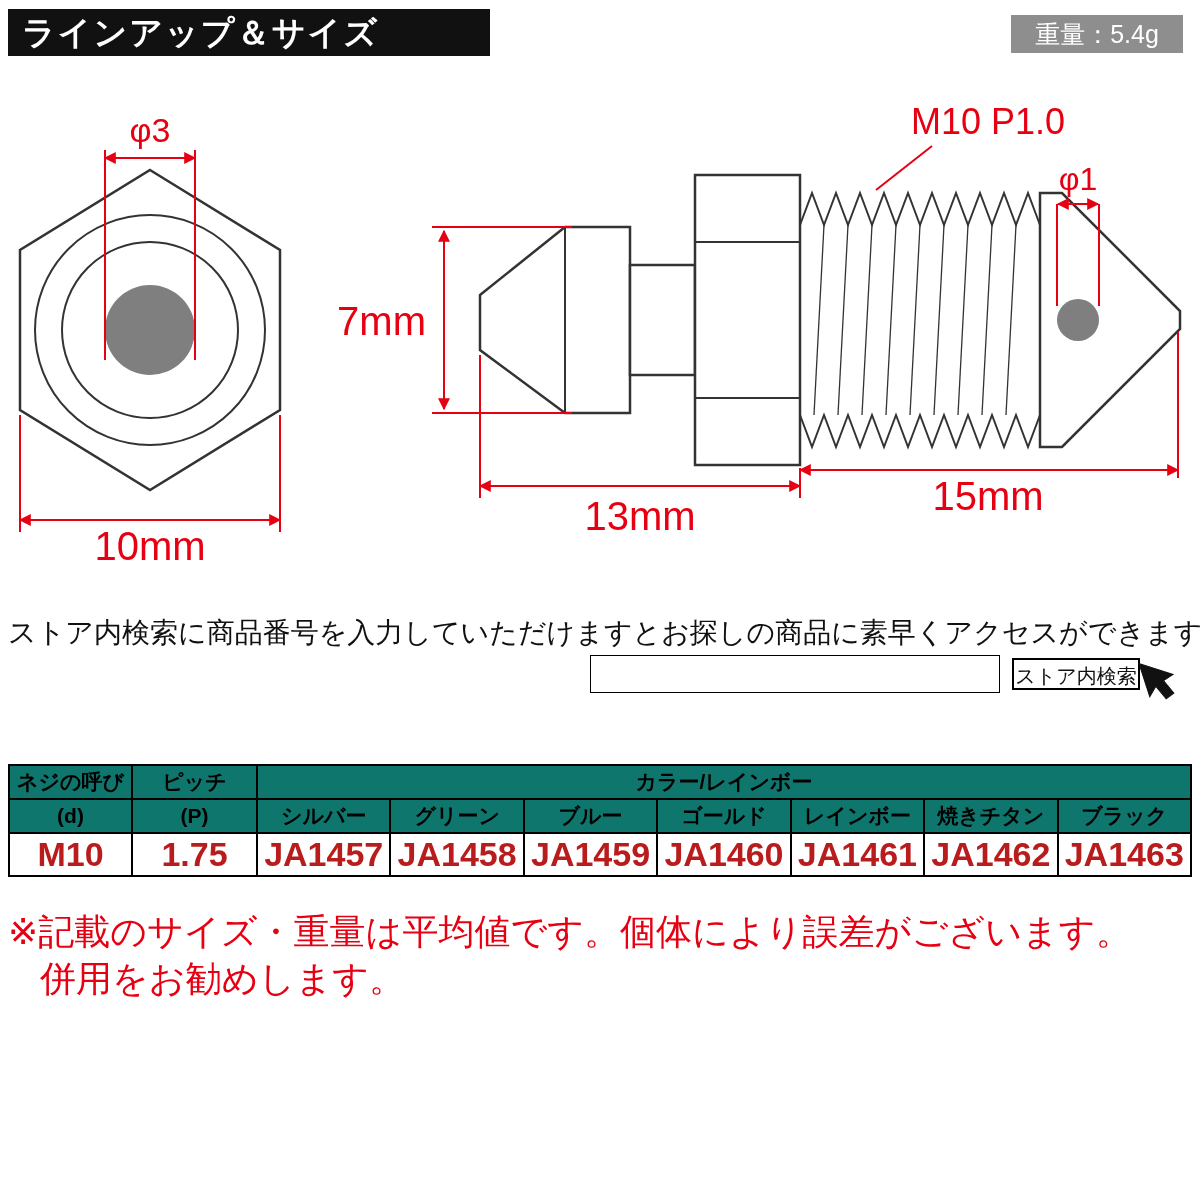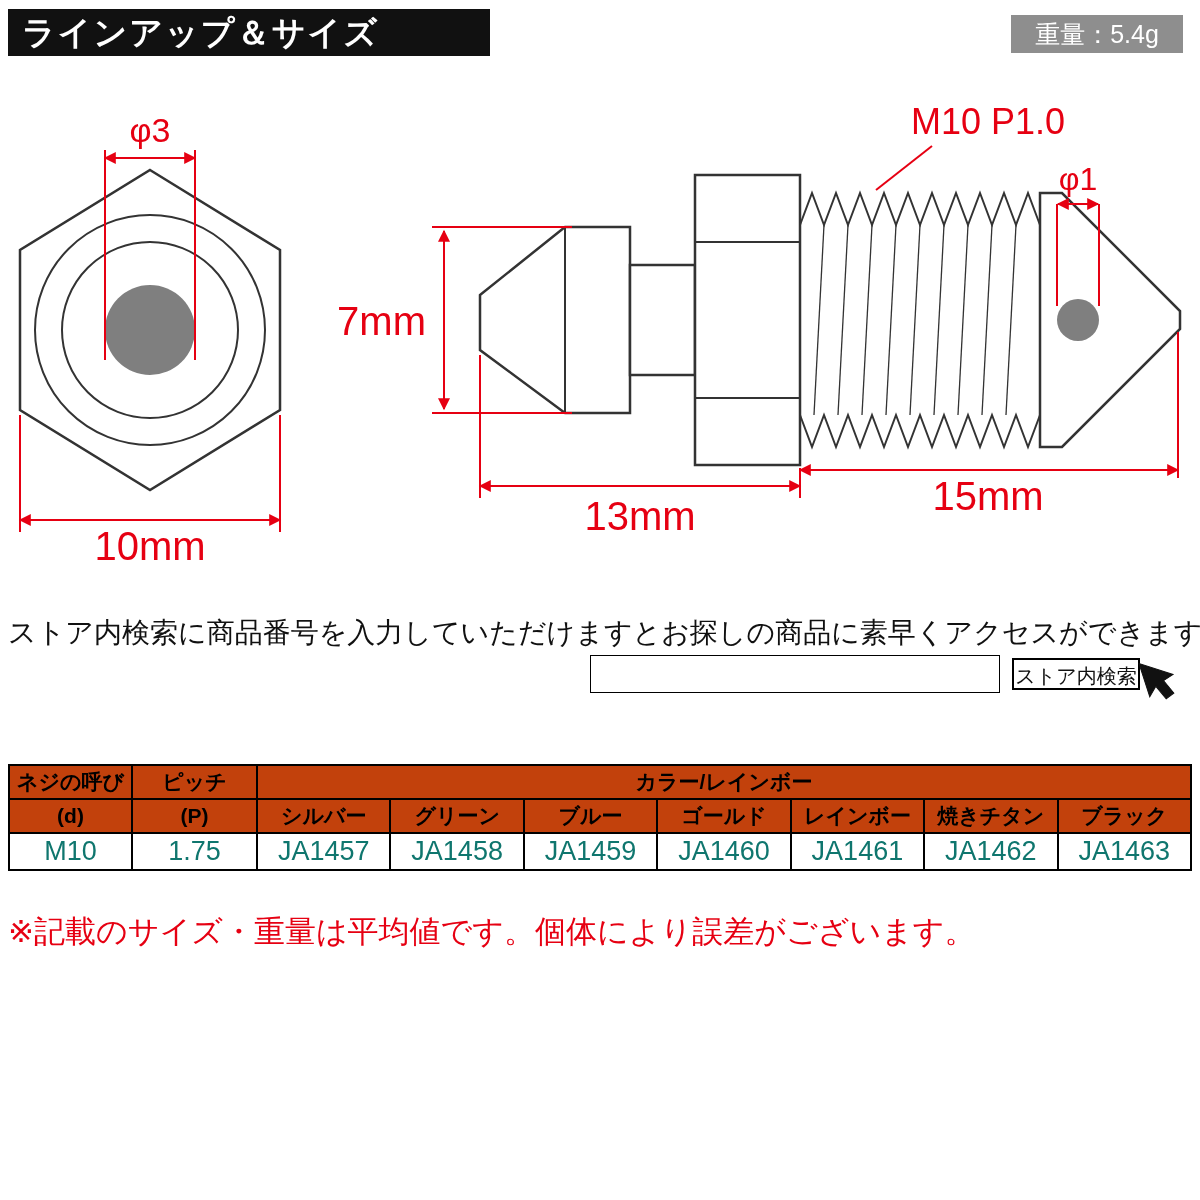--- a/index.html
+++ b/index.html
@@ -23,25 +23,25 @@
   .search-hint{position:absolute;left:8px;top:614px;font-size:28px;color:#111;white-space:nowrap;}
   .search-input{position:absolute;left:590px;top:655px;width:410px;height:38px;border:1px solid #000;
           background:#fff;box-sizing:border-box;font-size:22px;padding:0 6px;outline:none;}
   .search-btn{position:absolute;left:1012px;top:658px;width:128px;height:32px;border:2px solid #000;
           background:#fff;font-size:20px;line-height:32px;text-align:center;box-sizing:border-box;cursor:pointer;}
   .cursor-icon{position:absolute;left:1132px;top:660px;}
 
   
   .spec-table{position:absolute;left:8px;top:764px;width:1184px;border-collapse:collapse;table-layout:fixed;}
   .spec-table th,.spec-table td{border:2px solid #000;text-align:center;overflow:hidden;}
-  .spec-table th{background:#c2410c;font-size:21px;font-weight:bold;height:30px;color:#000;}
-  .spec-table td{background:#fff;font-size:27px;font-weight:normal;height:33px;color:#0f766e;}
+  .spec-table th{background:#0f766e;font-size:21px;font-weight:bold;height:30px;color:#000;}
+  .spec-table td{background:#fff;font-size:34px;font-weight:bold;height:33px;color:#b91c1c;}
 
   
-  .notes{position:absolute;left:8px;top:908px;color:#e60012;font-size:31px;}
+  .notes{position:absolute;left:8px;top:908px;color:#e60012;font-size:36px;}
   .note-line{height:47px;line-height:47px;white-space:nowrap;}
   .note-line.indent{padding-left:32px;}
 </style>
 </head>
 <body>
 
 <div id="page">
 
   <div class="banner">ラインアップ＆サイズ</div>
   <div class="weight-badge">重量：5.4g</div>
@@ -167,15 +167,16 @@
       <td>JA1460</td>
       <td>JA1461</td>
       <td>JA1462</td>
       <td>JA1463</td>
     </tr>
   </tbody>
     </table>
 
   <div class="notes">
     <div class="note-line">※記載のサイズ・重量は平均値です。個体により誤差がございます。</div>
+    <div class="note-line indent">併用をお勧めします。</div>
   </div>
 
 </div>
 
 </body></html>

